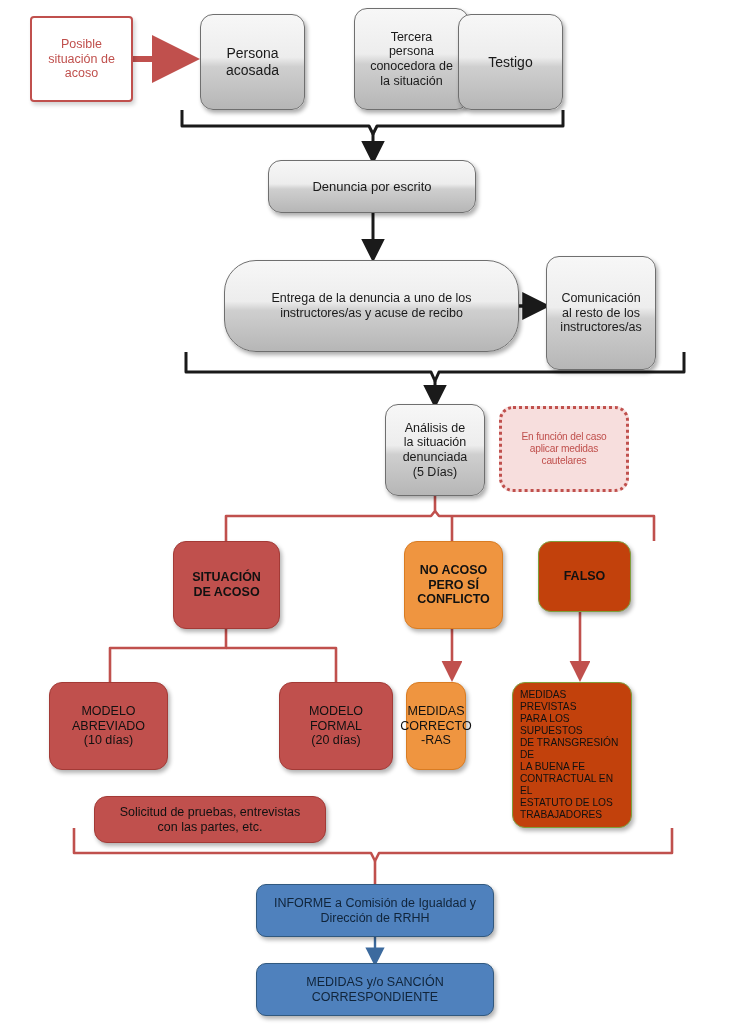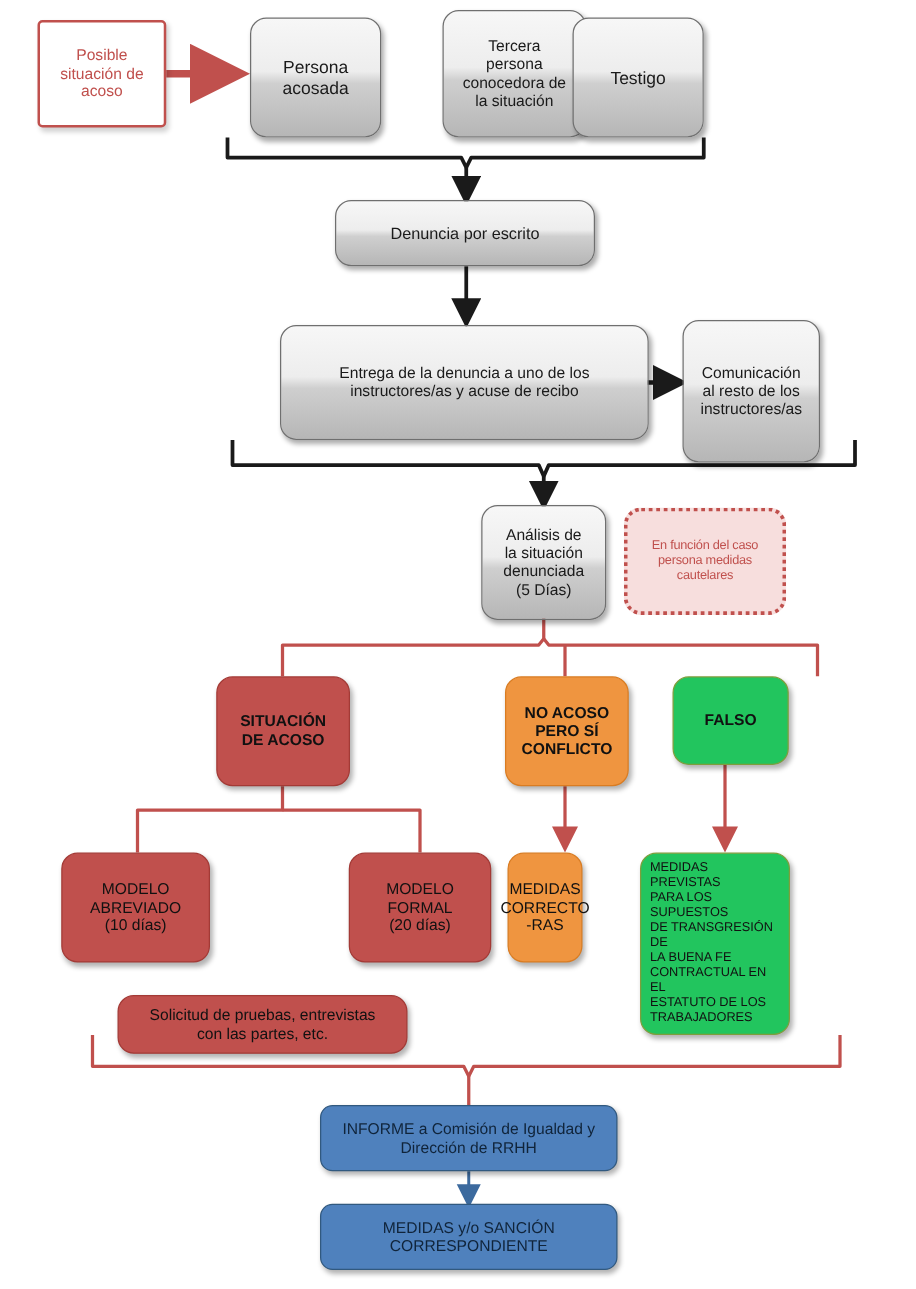--- a/index.html
+++ b/index.html
@@ -61,21 +61,21 @@
     box-shadow: 2px 3px 4px rgba(0,0,0,0.30);
   }
   .orange {
     background: #ef9540;
     border: 1px solid #d97c22;
     border-radius: 13px;
     color: #111111;
     box-shadow: 2px 3px 4px rgba(0,0,0,0.30);
   }
   .green {
-    background: #22c55e;
+    background: #c2410c;
     border: 1px solid #7f9e3c;
     border-radius: 13px;
     color: #111111;
     box-shadow: 2px 3px 4px rgba(0,0,0,0.30);
   }
   .blue {
     background: #4f81bd;
     border: 1.3px solid #31597f;
     border-radius: 10px;
     color: #10243a;
@@ -177,34 +177,34 @@
 
   <div class="node gray t12 pad" style="left:318px; top:8px; width:115px; height:102px;margin-left:36px;">Tercera
 persona
 conocedora de
 la situación</div>
 
   <div class="node gray t14" style="left:458px; top:14px; width:105px; height:96px;">Testigo</div>
 
   <div class="node gray t13" style="left:268px; top:160px; width:208px; height:53px;">Denuncia por escrito</div>
 
-  <div class="node gray t12 pad" style="left:224px; top:260px; width:295px; height:92px;">Entrega de la denuncia a uno de los
+  <div class="node gray t12 pad" style="left:224px; top:260px; width:295px; height:92px;border-radius:32px;">Entrega de la denuncia a uno de los
 instructores/as y acuse de recibo</div>
 
   <div class="node gray t12 pad" style="left:546px; top:256px; width:110px; height:114px;">Comunicación
 al resto de los
 instructores/as</div>
 
   <div class="node gray t12 pad" style="left:385px; top:404px; width:100px; height:92px;">Análisis de
 la situación
 denunciada
 (5 Días)</div>
 
   <div class="node dotted tiny pad" style="left:499px; top:406px; width:130px; height:86px;">En función del caso
-persona medidas
+aplicar medidas
 cautelares</div>
 
   <div class="node red t12 bold" style="left:173px; top:541px; width:107px; height:88px;">SITUACIÓN
 DE ACOSO</div>
 
   <div class="node orange t12 bold" style="left:404px; top:541px; width:99px; height:88px;">NO ACOSO
 PERO SÍ
 CONFLICTO</div>
 
   <div class="node green t12 bold" style="left:538px; top:541px; width:93px; height:71px;">FALSO</div>

